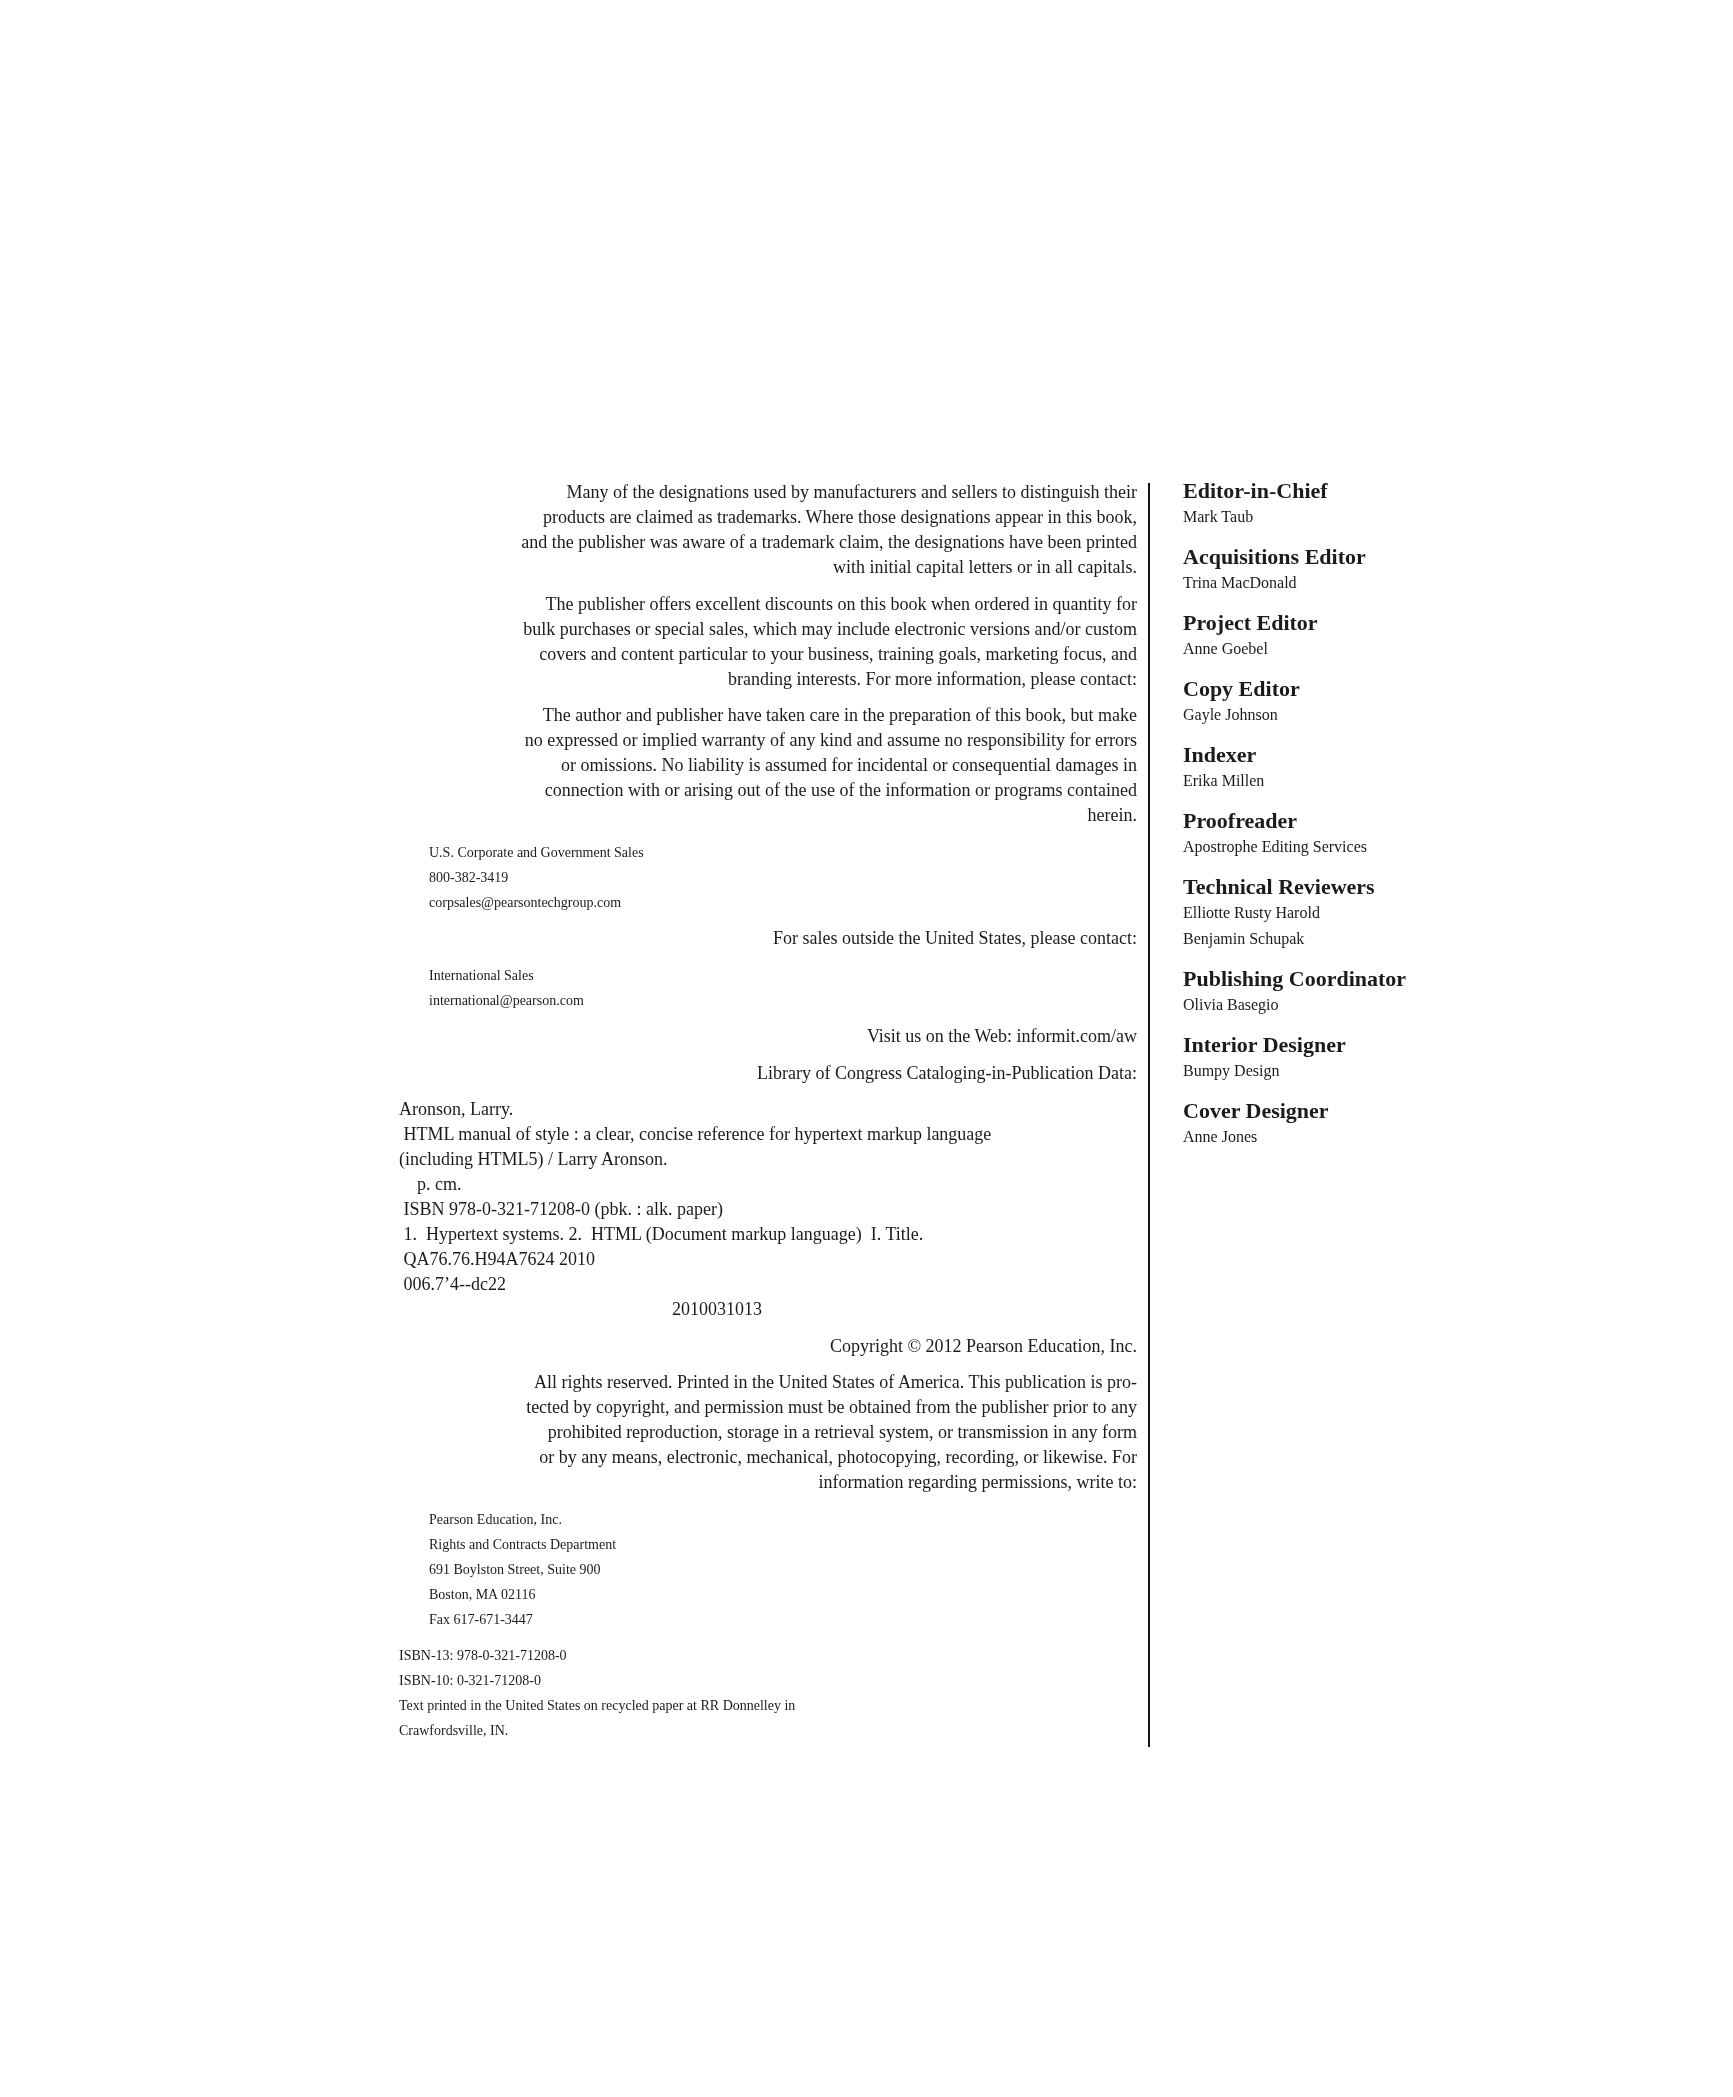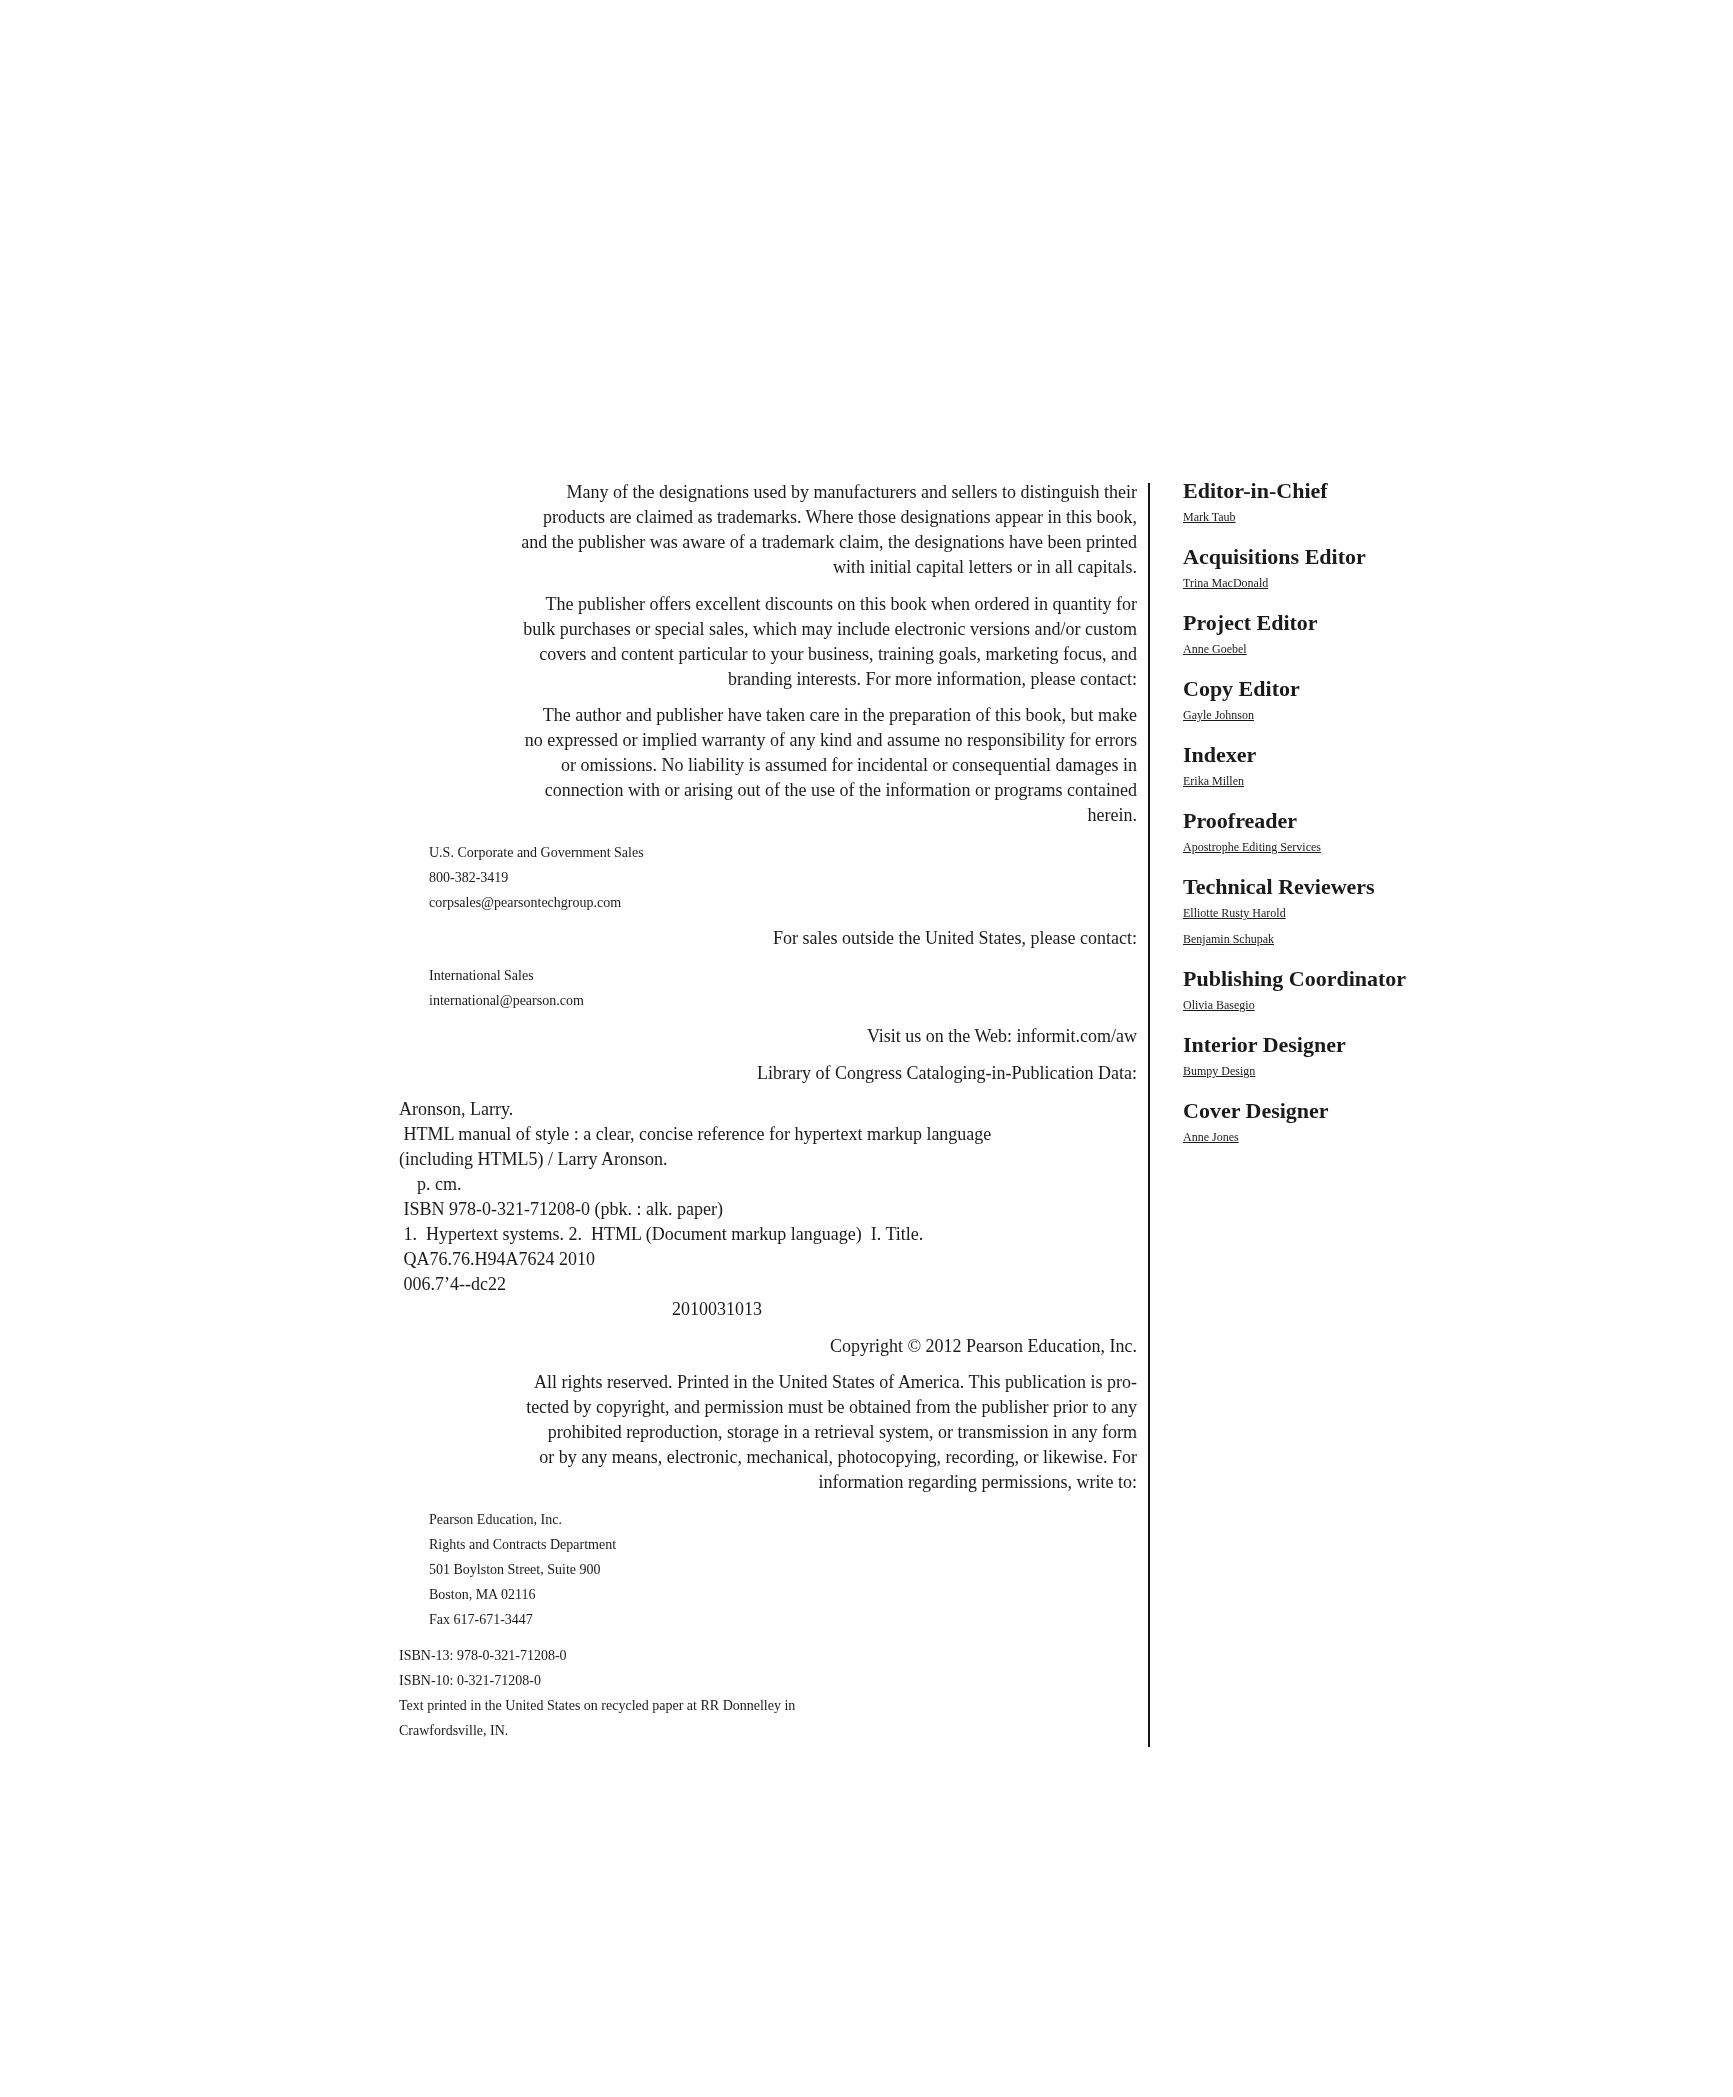--- a/index.html
+++ b/index.html
@@ -65,24 +65,23 @@
   }
   .credit {
     margin: 0 0 14px 0;
   }
   .credit-role {
     font-size: 22px;
     line-height: 26px;
     font-weight: bold;
   }
   .credit-name {
-    font-size: 12px;
+    font-size: 16px;
     line-height: 26px;
     white-space: pre-line;
-    text-decoration: underline;
   }
 </style>
 </head>
 <body>
 
 <div class="page">
 
   <div class="left-col">
     <div class="para">Many of the designations used by manufacturers and sellers to distinguish their
 products are claimed as trademarks. Where those designations appear in this book,
@@ -127,21 +126,21 @@
     <div class="para">Copyright © 2012 Pearson Education, Inc.</div>
 
     <div class="para">All rights reserved. Printed in the United States of America. This publication is pro-
 tected by copyright, and permission must be obtained from the publisher prior to any
 prohibited reproduction, storage in a retrieval system, or transmission in any form
 or by any means, electronic, mechanical, photocopying, recording, or likewise. For
 information regarding permissions, write to:</div>
 
     <div class="block indented">Pearson Education, Inc.
 Rights and Contracts Department
-501 Boylston Street, Suite 900
+691 Boylston Street, Suite 900
 Boston, MA 02116
 Fax 617-671-3447</div>
 
     <div class="block">ISBN-13: 978-0-321-71208-0
 ISBN-10: 0-321-71208-0
 Text printed in the United States on recycled paper at RR Donnelley in
 Crawfordsville, IN.</div>
   </div>
 
   <div class="divider"></div>

